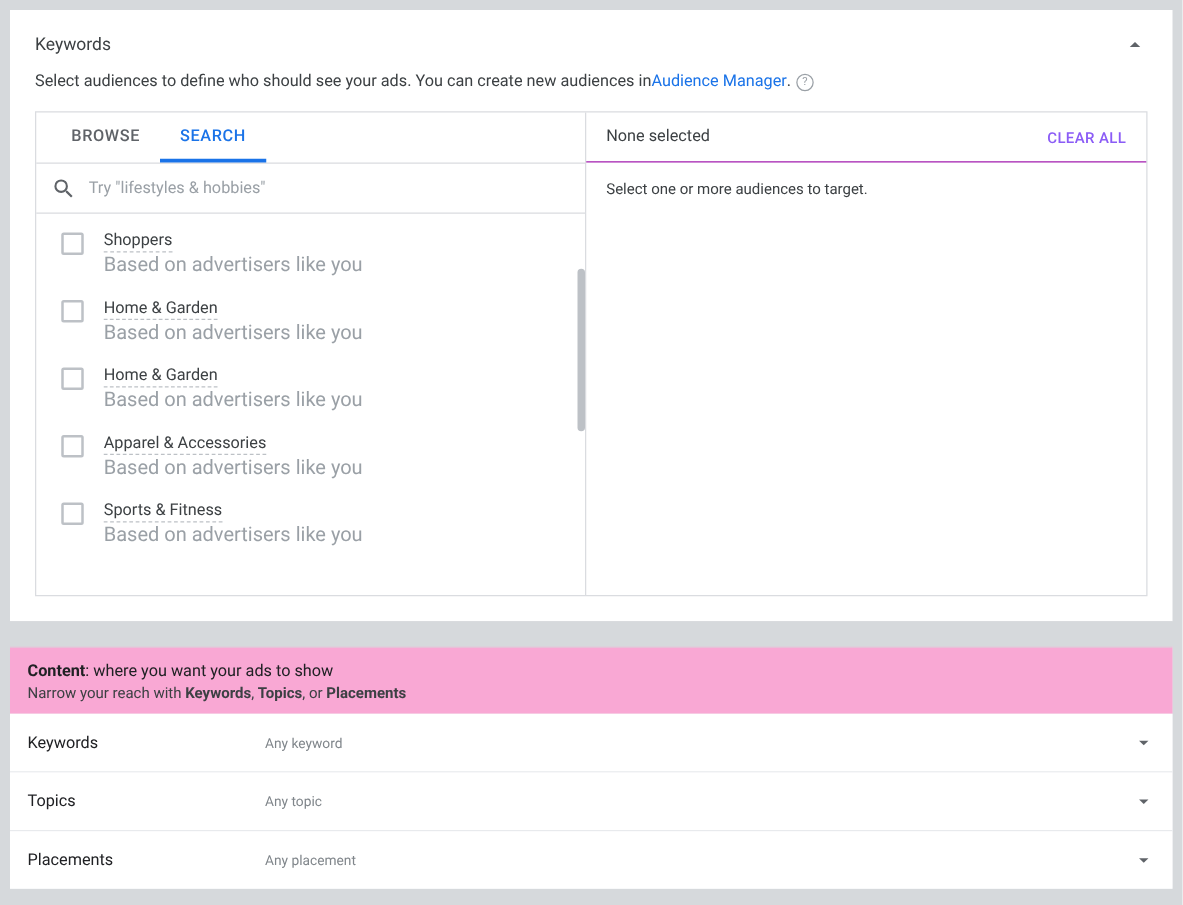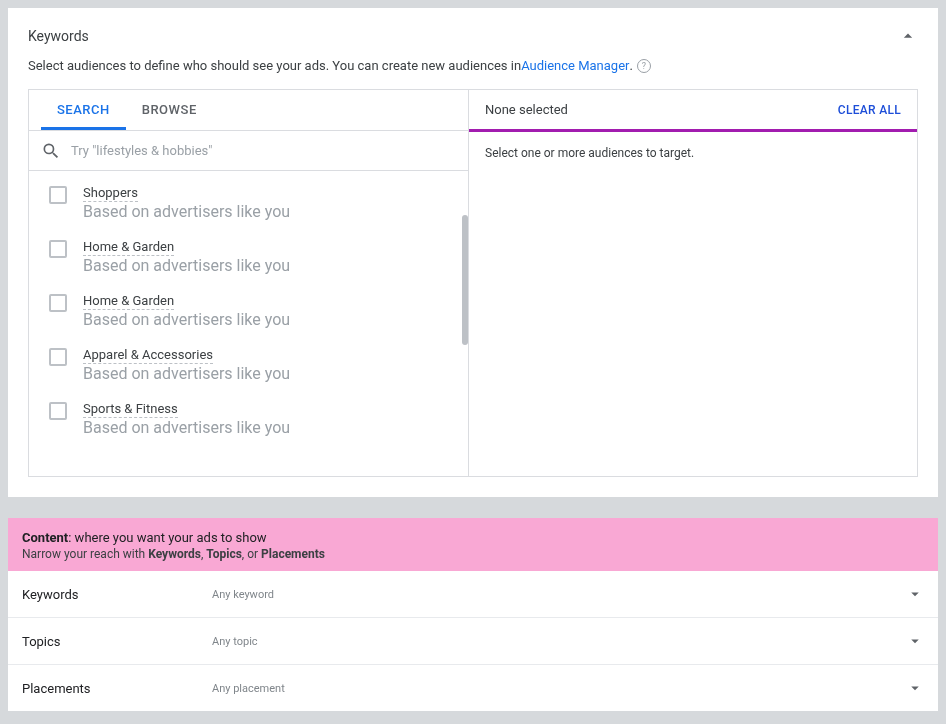--- a/index.html
+++ b/index.html
@@ -38,22 +38,22 @@
   .item { display: flex; align-items: flex-start; padding: 10px 20px 8px 20px; }
   .checkbox { width: 18px; height: 18px; border: 2px solid #bdc1c6; border-radius: 2px; margin-right: 16px; flex-shrink: 0; margin-top: 1px; cursor: pointer; }
   .item-text { display: flex; flex-direction: column; text-align: center; }
   .item-title { font-size: 13px; color: #3c4043; border-bottom: 1px dashed #bdc1c6; width: fit-content; padding-bottom: 1px; }
   .item-sub { font-size: 16px; color: #9aa0a6; margin-top: 0; }
 
   .custom-row { border-top: 1px solid #dadce0; padding: 12px 16px; display: flex; align-items: center; color: #1a73e8; font-weight: 500; font-size: 13px; letter-spacing: .3px; cursor: pointer; }
   .plus-circle { width: 20px; height: 20px; border-radius: 50%; background: #1a73e8; color: #fff; display: inline-flex; align-items: center; justify-content: center; margin-right: 12px; }
   .plus-circle svg { width: 14px; height: 14px; fill: #fff; }
 
-  .right-header { display: flex; justify-content: space-between; align-items: flex-end; padding: 12px 16px; border-bottom: 3px solid #a21caf; }
-  .clear-all { color: #1d4ed8; font-weight: 500; font-size: 12px; letter-spacing: .3px; cursor: pointer; }
+  .right-header { display: flex; justify-content: space-between; align-items: flex-end; padding: 12px 16px; border-bottom: 1px solid #a21caf; }
+  .clear-all { color: #8b5cf6; font-weight: 500; font-size: 12px; letter-spacing: .3px; cursor: pointer; }
   .right-body { padding: 14px 16px; font-size: 12px; color: #3c4043; }
 
   .spacer { height: 20px; background: #d6d9dc; }
 
   .content-section { background: #e8eaed; }
   .content-header { padding: 12px 14px 10px 14px; background: #f9a8d4; border-top: 1px solid #d6d9dc; }
   .content-title-line { font-size: 13px; color: #202124; }
   .content-sub-line { font-size: 12px; color: #3c4043; margin-top: 2px; }
   .bold { font-weight: 700; }
 
@@ -84,22 +84,22 @@
     <div class="subtitle">
       <span>Select audiences to define who should see your ads. You can create new audiences in </span>
       <a href="#">Audience Manager</a>
       <span>.</span>
       <span class="help-icon">?</span>
     </div>
 
     <div class="columns">
       <div class="col-left">
         <div class="tabs">
+          <div class="tab">BROWSE</div>
           <div class="tab active">SEARCH</div>
-          <div class="tab">BROWSE</div>
         </div>
 
         <div class="search-row">
           <span class="search-icon">
             <svg viewBox="0 0 24 24">
                 <path d="M15.5 14h-.79l-.28-.27A6.471 6.471 0 0016 9.5 6.5 6.5 0 109.5 16c1.61 0 3.09-.59 4.23-1.57l.27.28v.79L19 20.49 20.49 19 15.5 14zM9.5 14A4.5 4.5 0 119.5 5a4.5 4.5 0 010 9z"></path>
               </svg>
           </span>
           <input class="search-input" type="text" placeholder="Try &quot;lifestyles &amp; hobbies&quot;" style="">
         </div>

